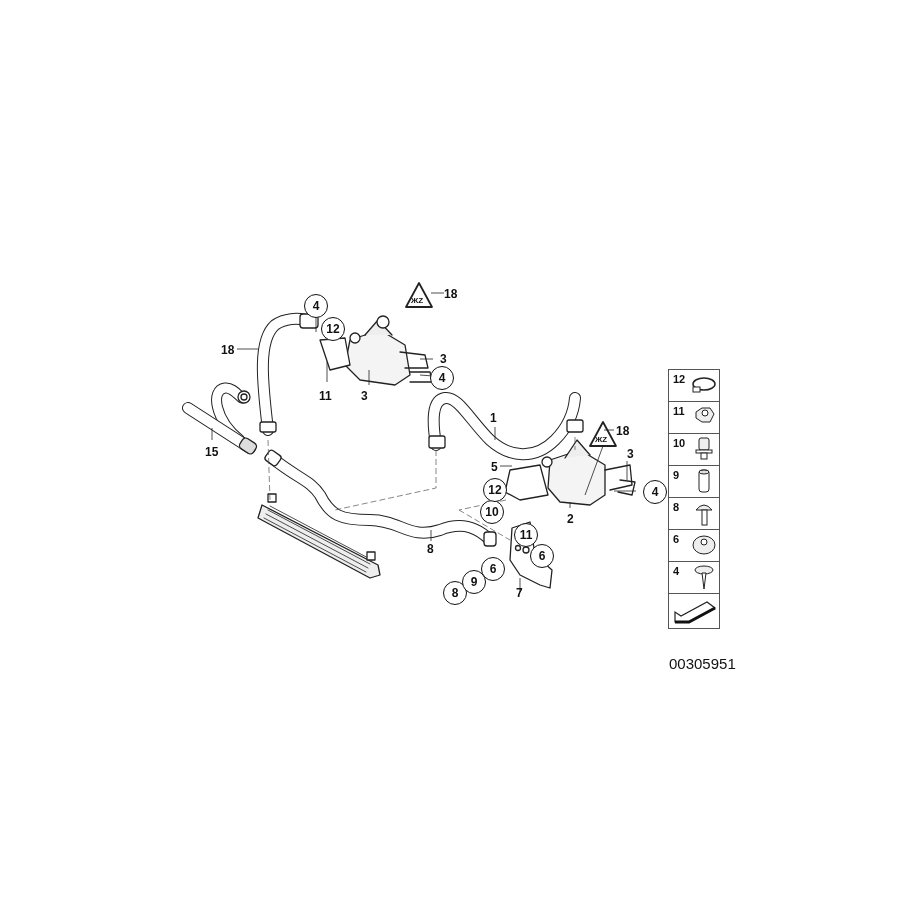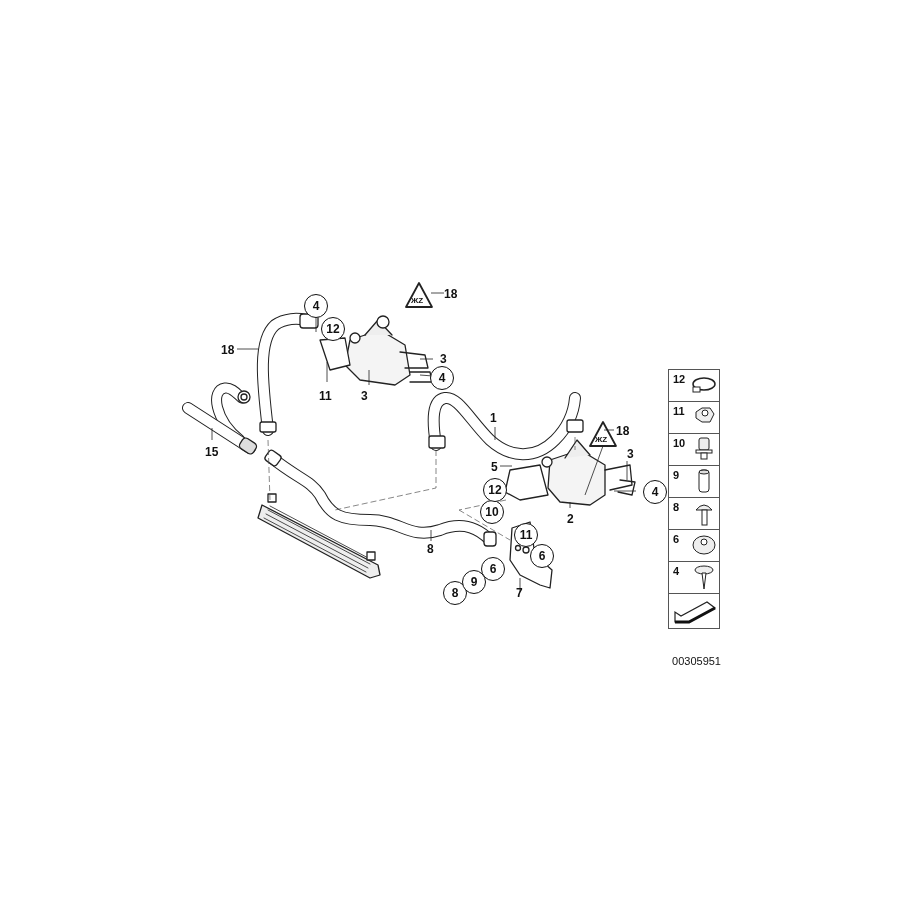--- a/index.html
+++ b/index.html
@@ -7,21 +7,21 @@
          font-family:"Liberation Sans", sans-serif; color:#111; }
   #diagram { position:absolute; left:0; top:0; width:900px; height:900px; }
   .lbl { position:absolute; font-weight:bold; font-size:12px; line-height:12px; color:#111; }
   .circ { position:absolute; width:22px; height:22px; border:1.2px solid #111; border-radius:50%;
           background:#fff; font-weight:bold; font-size:12px; line-height:22px; text-align:center; color:#111; }
   #legend { position:absolute; left:668px; top:369px; width:50px; border:1px solid #555; background:#fff; }
   .leg-cell { position:relative; height:31px; border-bottom:1px solid #555; }
   .leg-cell .num { position:absolute; left:4px; top:3px; font-weight:bold; font-size:11px; }
   .leg-cell svg { position:absolute; right:2px; top:2px; }
   .leg-arrow { height:34px; position:relative; }
-  #catalog-no { position:absolute; left:669px; top:655px; width:52px; text-align:right; font-size:11px; color:#111; }
+  #catalog-no { position:absolute; left:669px; top:655px; width:52px; text-align:right; font-size:15px; color:#111; }
 </style>
 </head>
 <body>
 
 <div id="diagram">
 <svg width="900" height="900" viewBox="0 0 900 900">
   <g fill="none" stroke="#222" stroke-width="1.3" stroke-linecap="round" stroke-linejoin="round">
 
     <g>
       <path d="M268,430 C262,380 258,340 275,325 C285,318 298,318 305,320" stroke-width="12" stroke="#222"></path>

